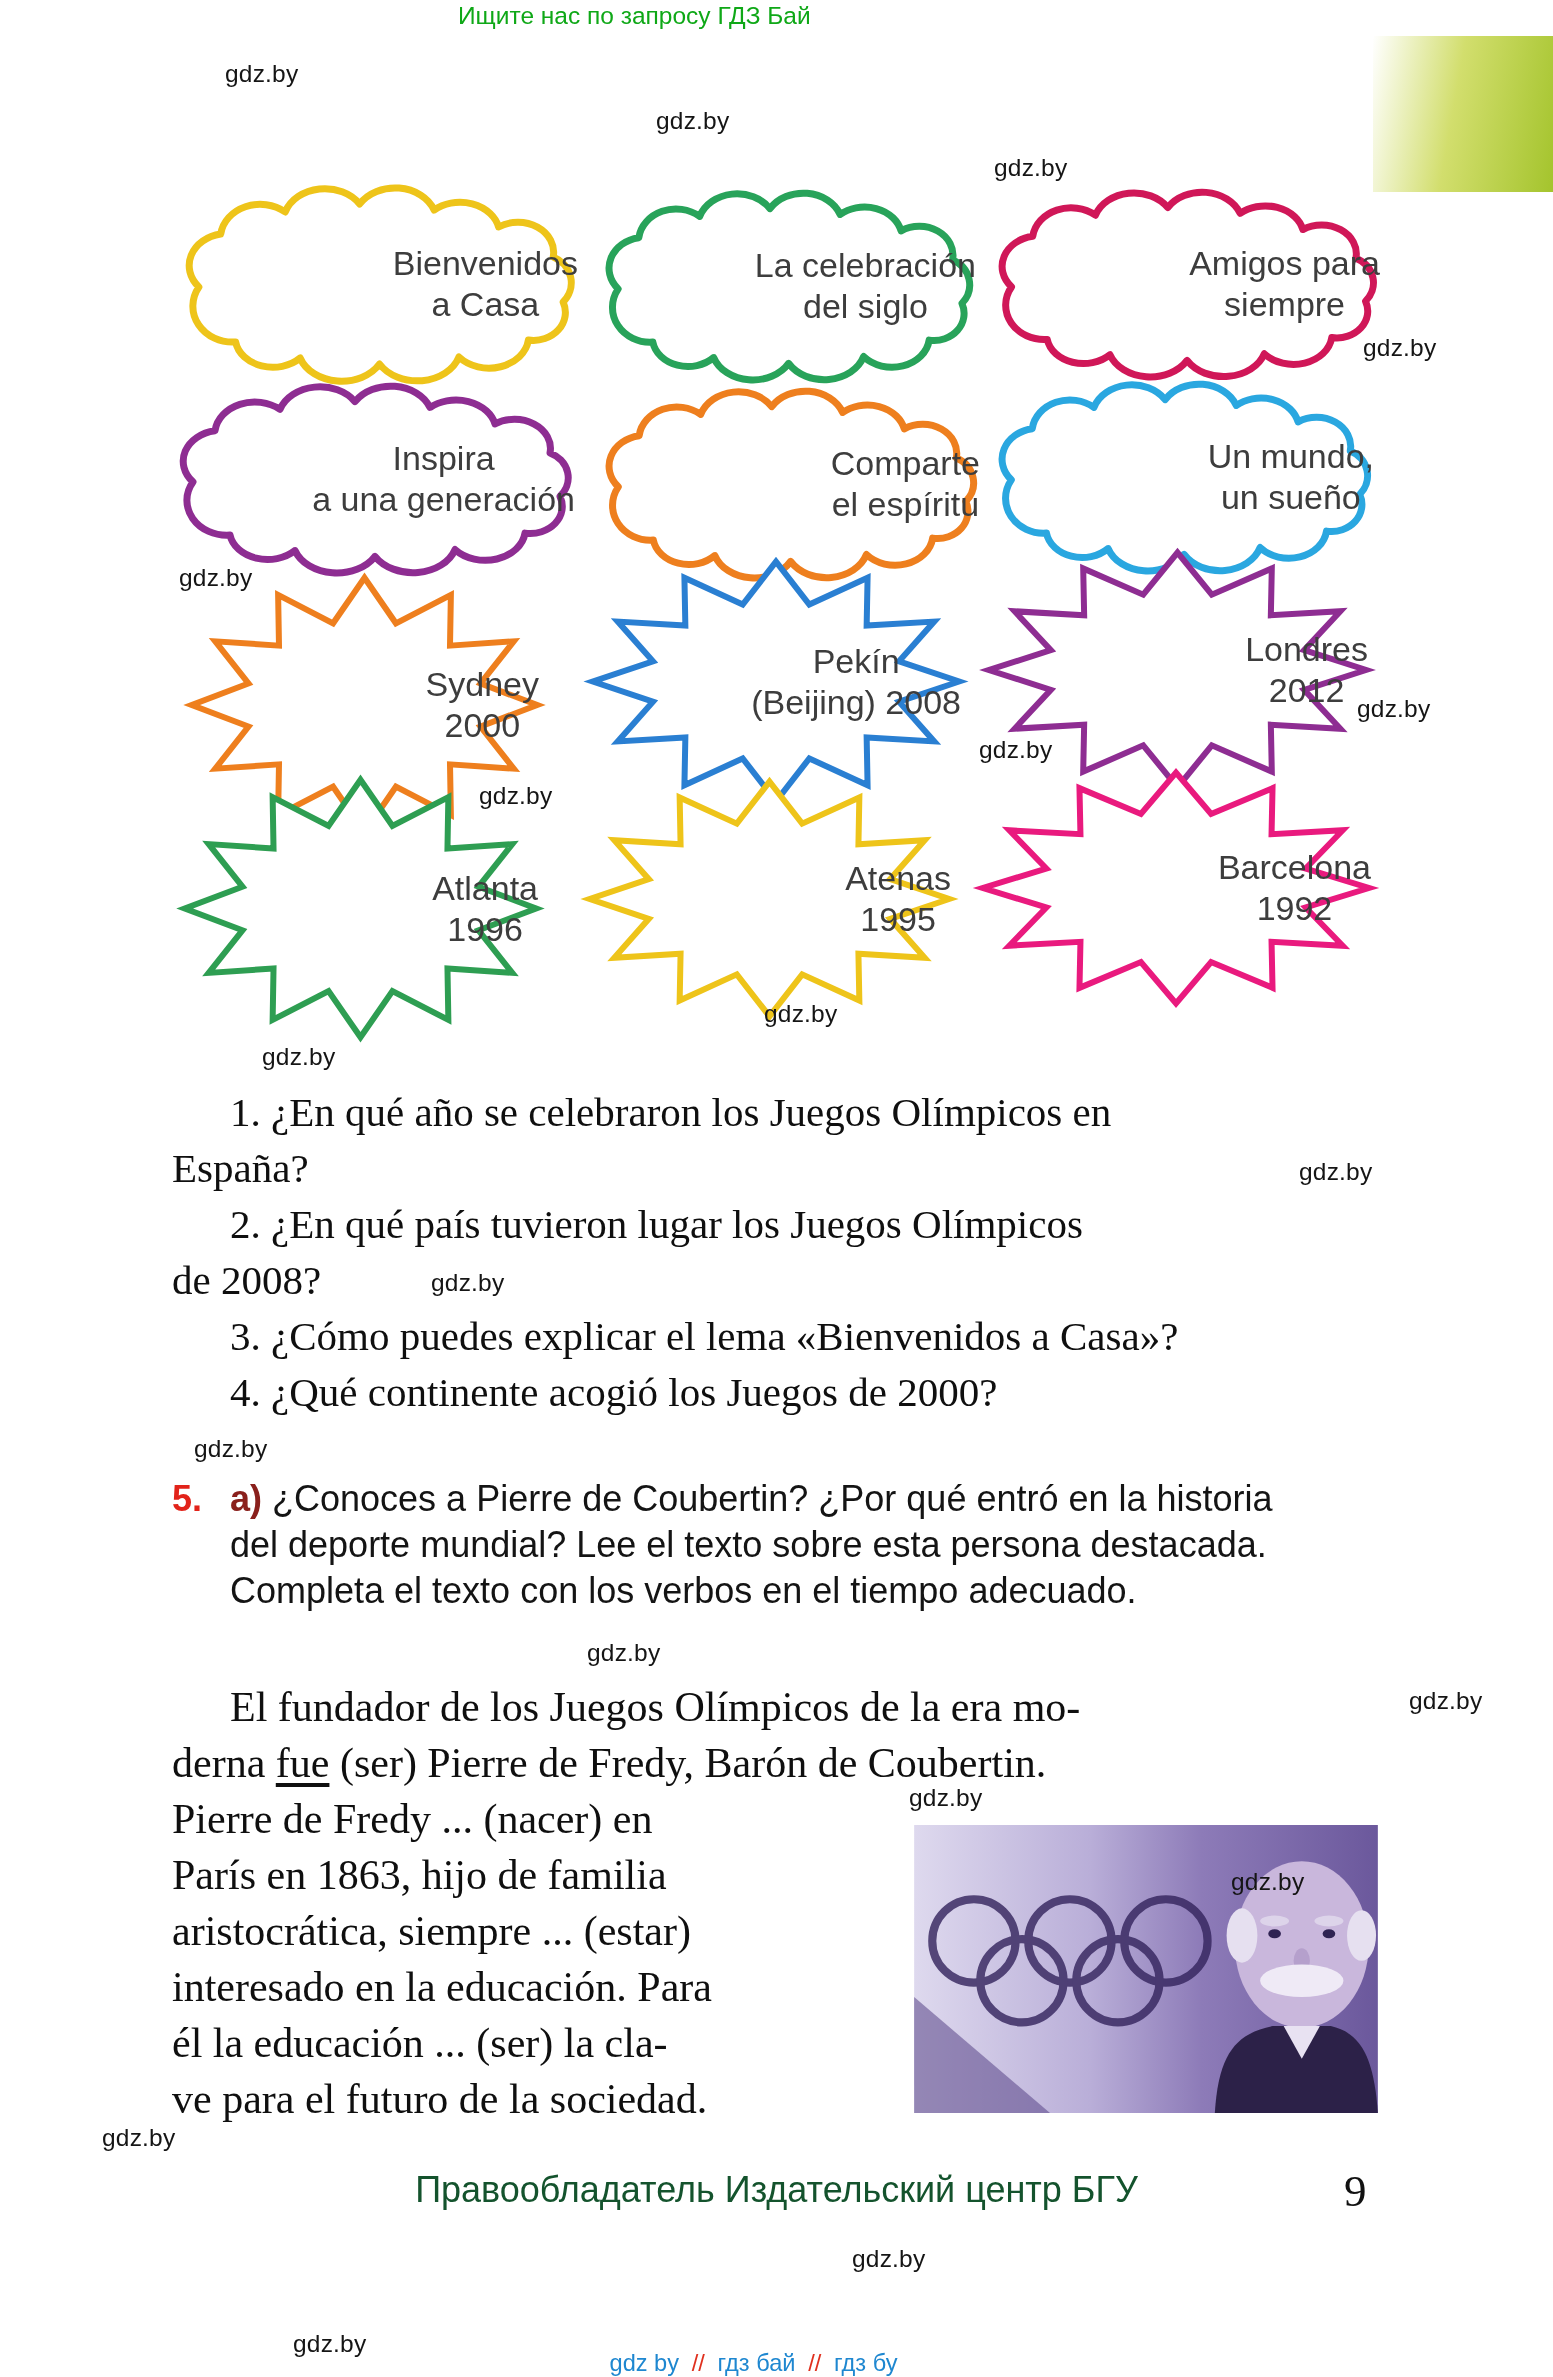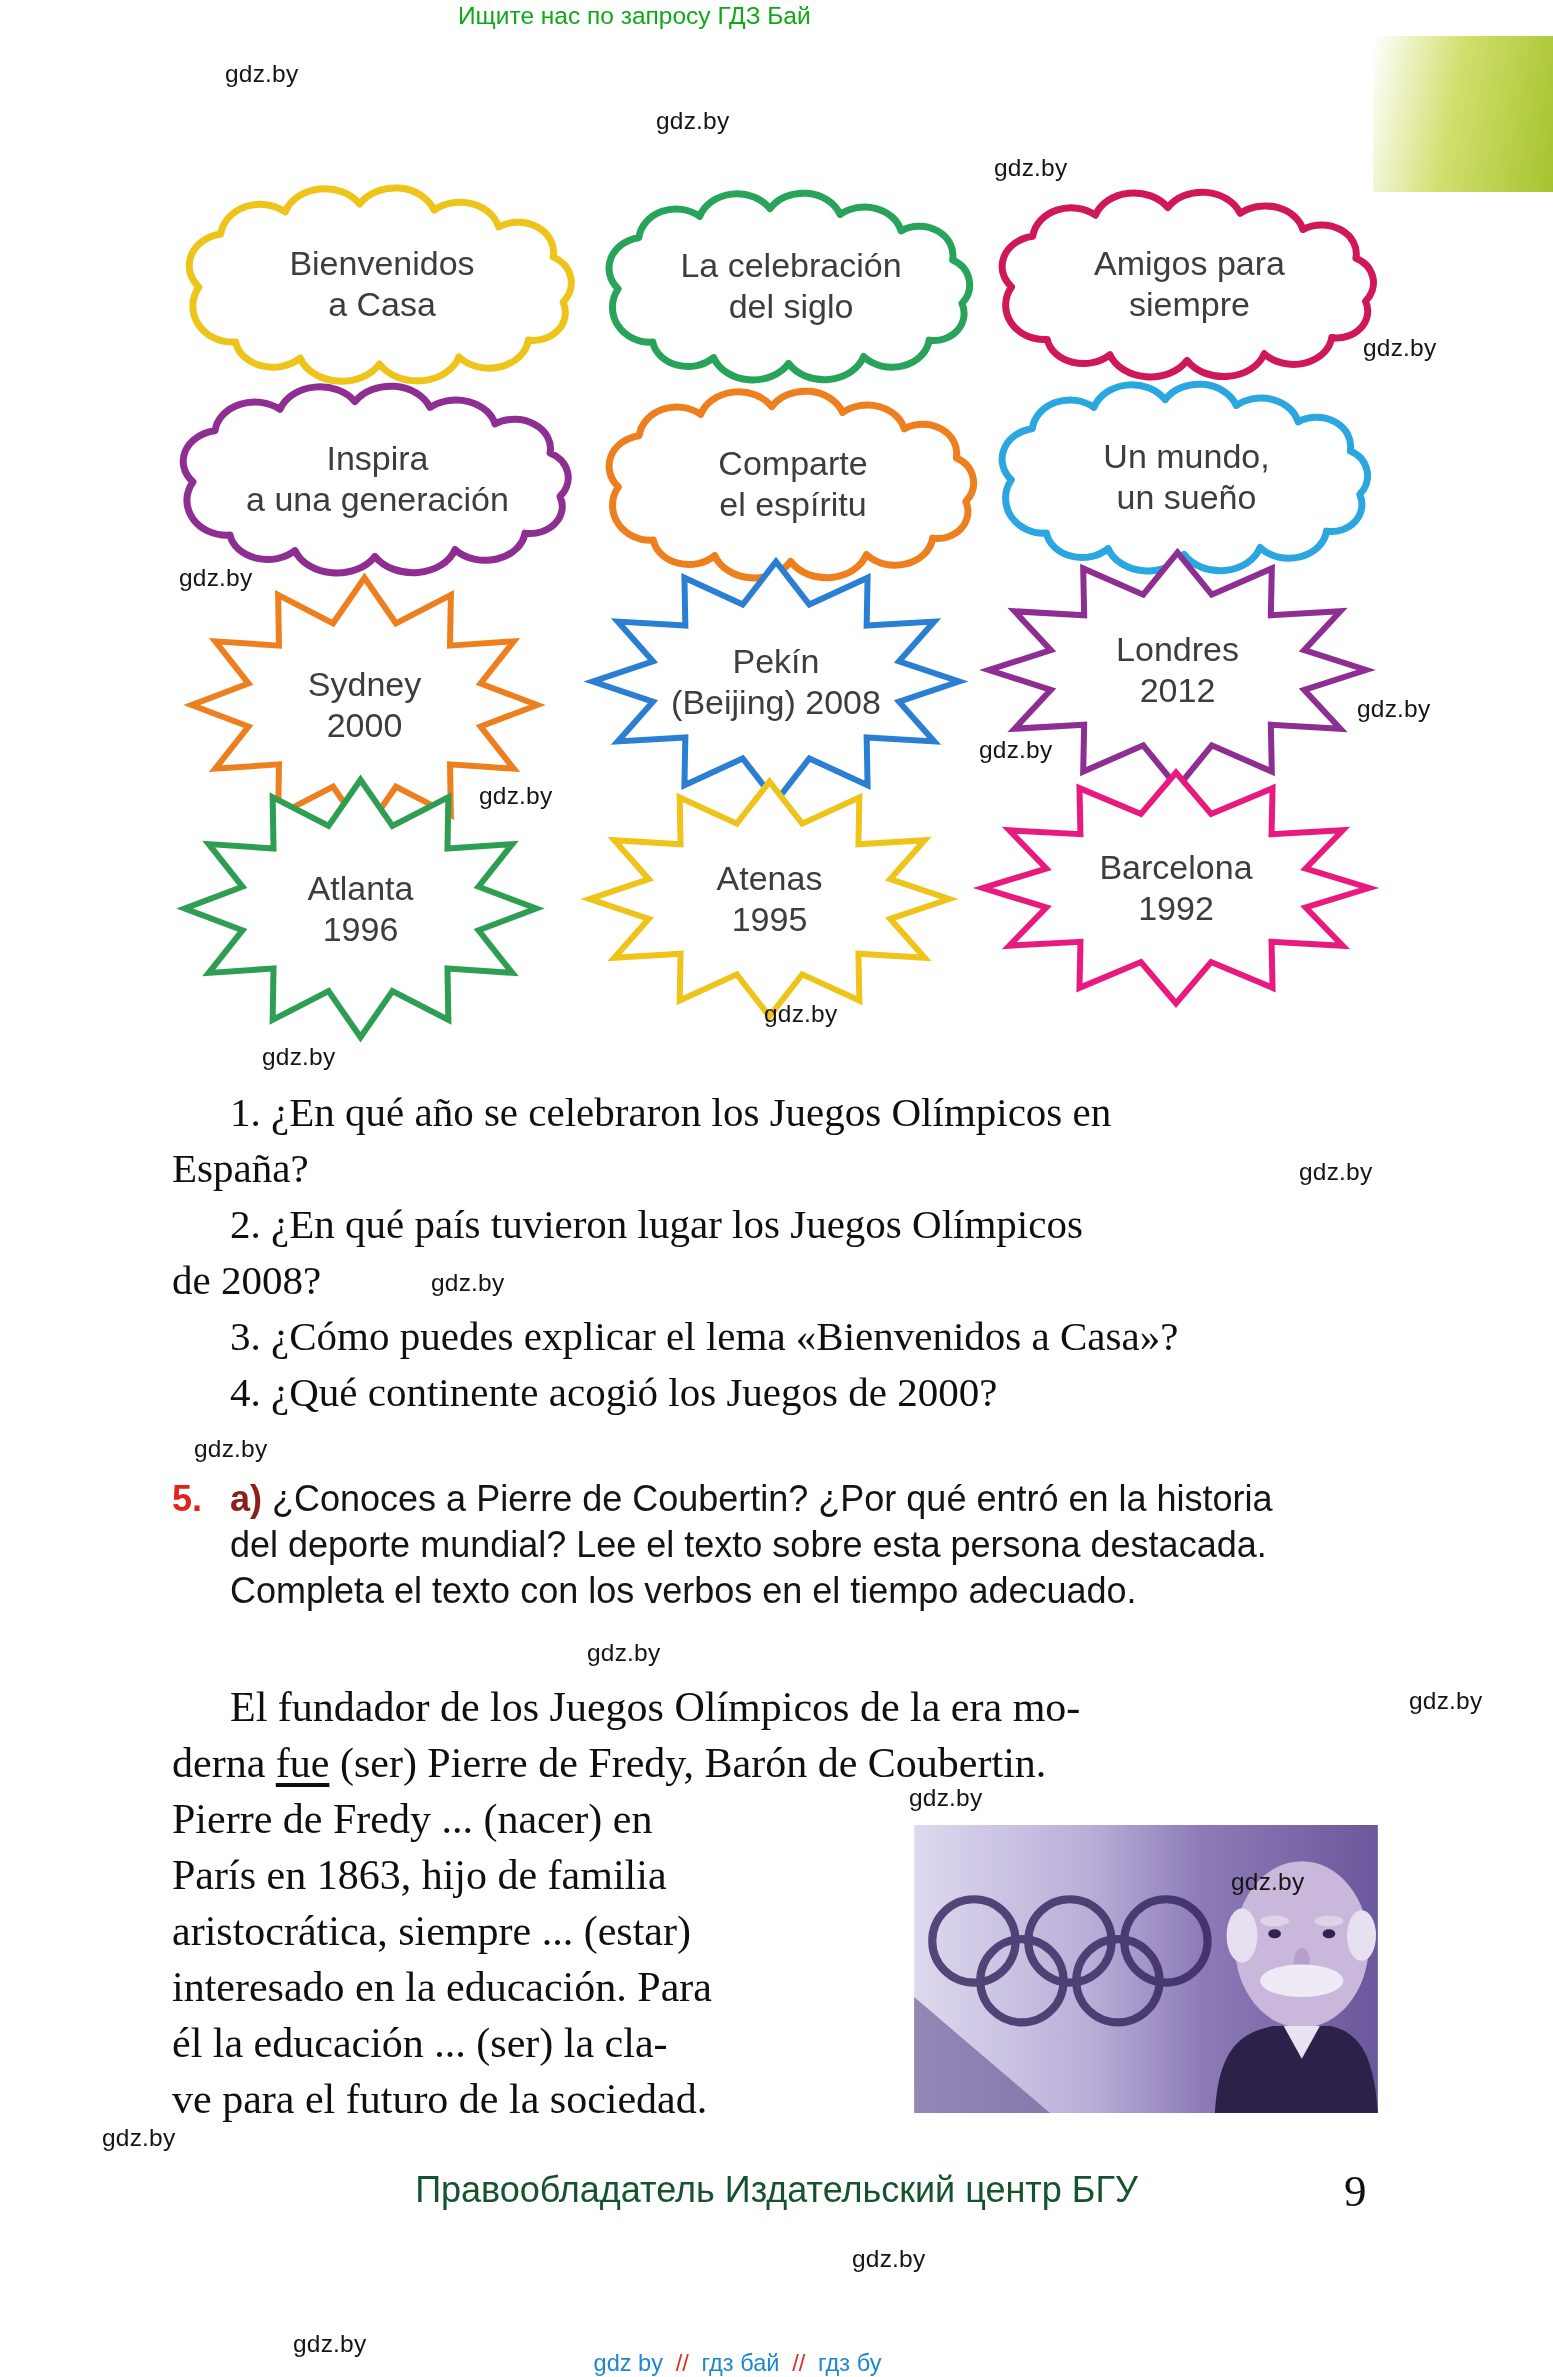--- a/index.html
+++ b/index.html
@@ -11,21 +11,21 @@
   .w4{left:1363px;top:334px;} .w5{left:179px;top:564px;}  .w6{left:1357px;top:695px;}
   .w7{left:979px;top:736px;} .w8{left:479px;top:782px;}  .w9{left:764px;top:1000px;}
   .w10{left:262px;top:1043px;}.w11{left:1299px;top:1158px;}.w12{left:431px;top:1269px;}
   .w13{left:194px;top:1435px;}.w14{left:587px;top:1639px;} .w15{left:1409px;top:1687px;}
   .w16{left:909px;top:1784px;}.w17{left:1231px;top:1868px;}.w18{left:102px;top:2124px;}
   .w19{left:852px;top:2245px;} .w20{left:293px;top:2330px;}
   .top-banner{position:absolute;left:458px;top:1.8px;font-size:24.5px;color:#0fa817;z-index:3;}
   .grad-box{position:absolute;left:1373px;top:36px;width:180px;height:156px;z-index:1;
             background:linear-gradient(100deg,rgba(255,255,255,0) 0%,#d2de6d 45%,#a4c42d 100%);}
   
-  .shape{position:absolute;display:flex;align-items:center;justify-content:center;z-index:2;}
+  .shape{position:absolute;display:flex;align-items:center;justify-content:flex-end;z-index:2;}
   .shape svg{position:absolute;inset:0;width:100%;height:100%;overflow:visible;}
   .shape svg path,.shape svg polygon{stroke:var(--c,#888);fill:#fff;}
   .lbl{position:relative;z-index:1;text-align:center;white-space:pre-line;
        font-size:34px;line-height:1.2;color:#3d3d3d;}
   .c0{left:186px;top:194px;width:392px;height:180px;}
   .c1{left:606px;top:199px;width:370px;height:174px;}
   .c2{left:999px;top:198px;width:381px;height:172px;}
   .c3{left:180px;top:392px;width:395px;height:174px;}
   .c4{left:606px;top:397px;width:374px;height:174px;}
   .c5{left:999px;top:390px;width:375px;height:174px;}
@@ -54,21 +54,21 @@
   .p2row{display:flex;align-items:flex-start;}
   .p2{width:739px;white-space:pre-line;flex:0 0 auto;}
   .photo{width:464px;height:288px;margin-left:auto;margin-top:34px;flex:0 0 auto;}
   .photo svg{width:100%;height:100%;display:block;}
   
   .copyright{position:absolute;left:0;top:2169px;width:1553px;text-align:center;
              font-size:36px;color:#14532d;z-index:2;}
   .pagenum{position:absolute;left:1344px;top:2165px;font-family:"Liberation Serif",serif;
            font-size:45px;color:#111;z-index:2;}
   .links{position:absolute;left:0;top:2350px;width:1475px;display:flex;justify-content:center;
-         gap:12.7px;font-size:23.6px;z-index:2;}
+         gap:12.7px;font-size:23.6px;z-index:2;padding-left:16px;}
   .links .lnk{color:#1e87d0;}
   .links .sep{color:#e0301e;}
 </style>
 </head>
 <body>
 
 <div id="canvas">
 
   <div class="top-banner">Ищите нас по запросу ГДЗ Бай</div>
   <div class="grad-box"></div>

